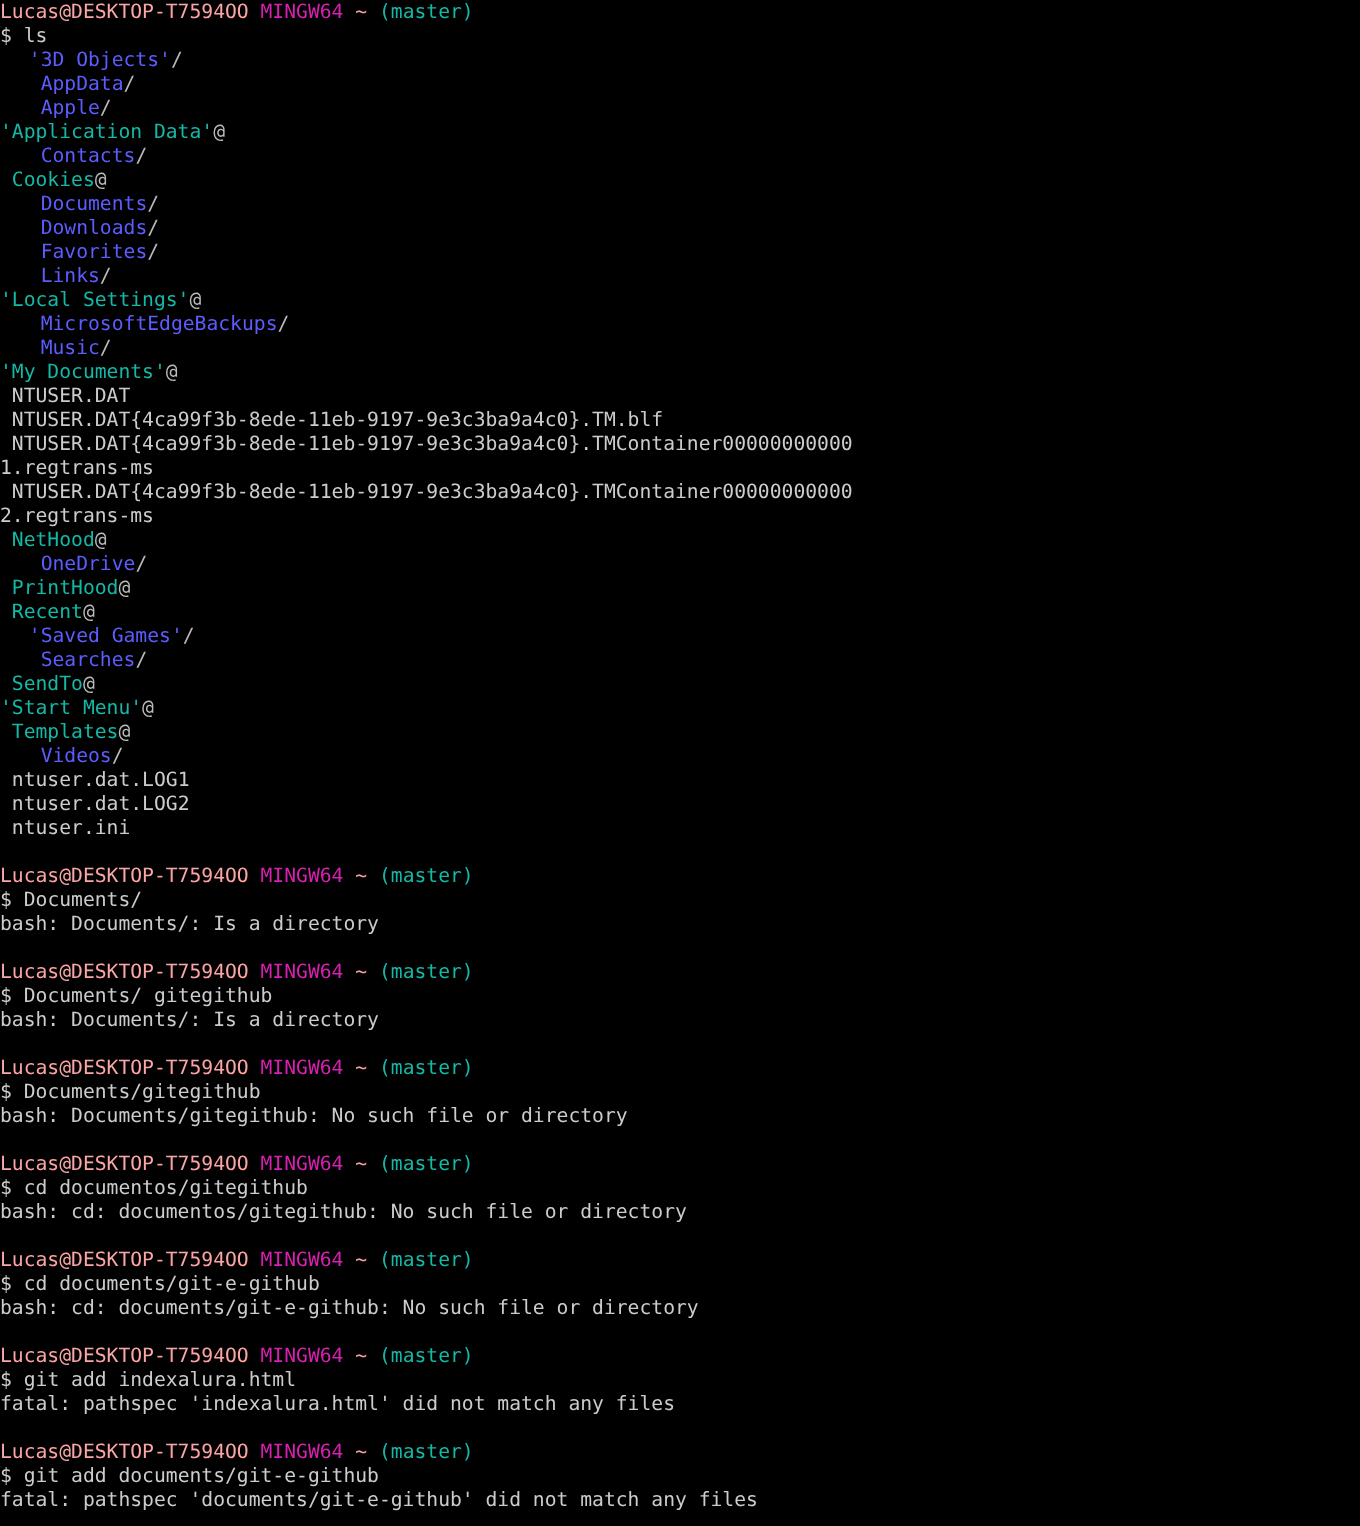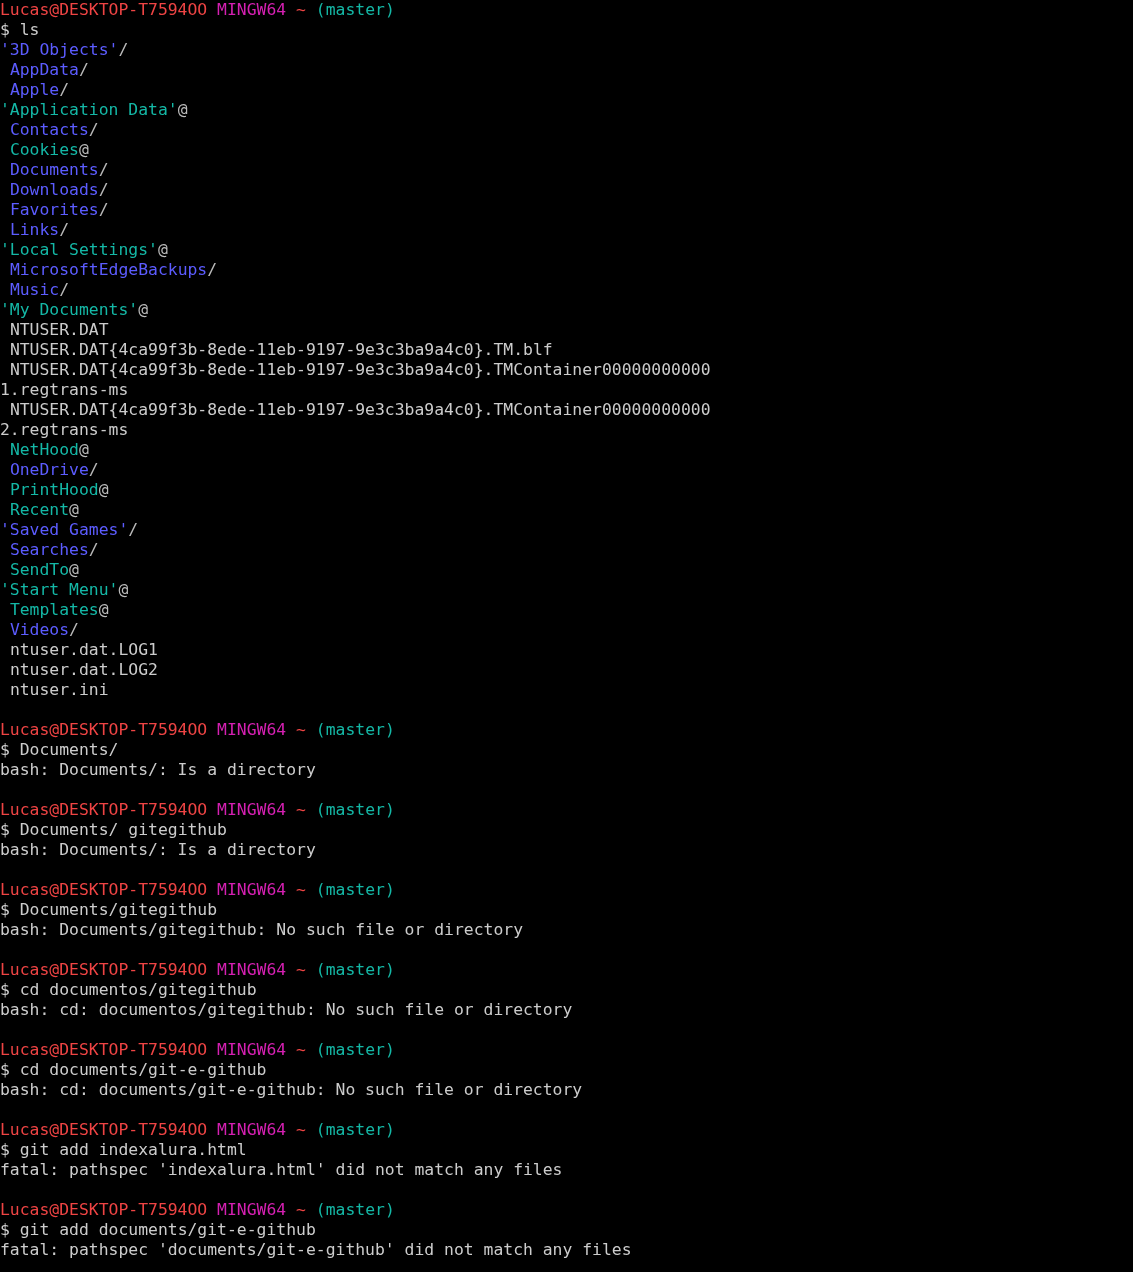--- a/index.html
+++ b/index.html
@@ -27,23 +27,23 @@
     white-space: pre;
     color: #cccccc;
   }
   .line {
     height: 20px;
     white-space: pre;
     font-family: "DejaVu Sans Mono", "Liberation Mono", monospace;
   }
   .blank { height: 20px; }
   
-  .c-green   { color: #ef4444; }
+  .c-green   { color: #fca5a5; }
   .c-magenta { color: #d520b2; }
   .c-cyan    { color: #14b8a6; }
-  .c-blue    { color: #5c5cff; }
+  .c-blue    { color: #5c5cff; padding-left: 24px; }
   .c-white   { color: #cccccc; }
   .c-gray    { color: #bbbbbb; }
 </style>
 </head>
 <body>
 
 <div id="terminal"><div class="line"><span class="c-green">Lucas@DESKTOP-T7594OO</span><span class="c-white"> </span><span class="c-magenta">MINGW64</span><span class="c-white"> </span><span class="c-green">~</span><span class="c-white"> </span><span class="c-cyan">(master)</span></div><div class="line"><span class="c-white">$ </span><span class="c-white">ls</span></div><div class="line"><span class="c-blue">'3D Objects'</span><span class="c-gray">/</span></div><div class="line"><span class="c-white"> </span><span class="c-blue">AppData</span><span class="c-gray">/</span></div><div class="line"><span class="c-white"> </span><span class="c-blue">Apple</span><span class="c-gray">/</span></div><div class="line"><span class="c-cyan">'Application Data'</span><span class="c-gray">@</span></div><div class="line"><span class="c-white"> </span><span class="c-blue">Contacts</span><span class="c-gray">/</span></div><div class="line"><span class="c-white"> </span><span class="c-cyan">Cookies</span><span class="c-gray">@</span></div><div class="line"><span class="c-white"> </span><span class="c-blue">Documents</span><span class="c-gray">/</span></div><div class="line"><span class="c-white"> </span><span class="c-blue">Downloads</span><span class="c-gray">/</span></div><div class="line"><span class="c-white"> </span><span class="c-blue">Favorites</span><span class="c-gray">/</span></div><div class="line"><span class="c-white"> </span><span class="c-blue">Links</span><span class="c-gray">/</span></div><div class="line"><span class="c-cyan">'Local Settings'</span><span class="c-gray">@</span></div><div class="line"><span class="c-white"> </span><span class="c-blue">MicrosoftEdgeBackups</span><span class="c-gray">/</span></div><div class="line"><span class="c-white"> </span><span class="c-blue">Music</span><span class="c-gray">/</span></div><div class="line"><span class="c-cyan">'My Documents'</span><span class="c-gray">@</span></div><div class="line"><span class="c-white"> </span><span class="c-white">NTUSER.DAT</span></div><div class="line"><span class="c-white"> </span><span class="c-white">NTUSER.DAT{4ca99f3b-8ede-11eb-9197-9e3c3ba9a4c0}.TM.blf</span></div><div class="line"><span class="c-white"> </span><span class="c-white">NTUSER.DAT{4ca99f3b-8ede-11eb-9197-9e3c3ba9a4c0}.TMContainer00000000000</span></div><div class="line"><span class="c-white">1.regtrans-ms</span></div><div class="line"><span class="c-white"> </span><span class="c-white">NTUSER.DAT{4ca99f3b-8ede-11eb-9197-9e3c3ba9a4c0}.TMContainer00000000000</span></div><div class="line"><span class="c-white">2.regtrans-ms</span></div><div class="line"><span class="c-white"> </span><span class="c-cyan">NetHood</span><span class="c-gray">@</span></div><div class="line"><span class="c-white"> </span><span class="c-blue">OneDrive</span><span class="c-gray">/</span></div><div class="line"><span class="c-white"> </span><span class="c-cyan">PrintHood</span><span class="c-gray">@</span></div><div class="line"><span class="c-white"> </span><span class="c-cyan">Recent</span><span class="c-gray">@</span></div><div class="line"><span class="c-blue">'Saved Games'</span><span class="c-gray">/</span></div><div class="line"><span class="c-white"> </span><span class="c-blue">Searches</span><span class="c-gray">/</span></div><div class="line"><span class="c-white"> </span><span class="c-cyan">SendTo</span><span class="c-gray">@</span></div><div class="line"><span class="c-cyan">'Start Menu'</span><span class="c-gray">@</span></div><div class="line"><span class="c-white"> </span><span class="c-cyan">Templates</span><span class="c-gray">@</span></div><div class="line"><span class="c-white"> </span><span class="c-blue">Videos</span><span class="c-gray">/</span></div><div class="line"><span class="c-white"> </span><span class="c-white">ntuser.dat.LOG1</span></div><div class="line"><span class="c-white"> </span><span class="c-white">ntuser.dat.LOG2</span></div><div class="line"><span class="c-white"> </span><span class="c-white">ntuser.ini</span></div><div class="line blank"></div><div class="line"><span class="c-green">Lucas@DESKTOP-T7594OO</span><span class="c-white"> </span><span class="c-magenta">MINGW64</span><span class="c-white"> </span><span class="c-green">~</span><span class="c-white"> </span><span class="c-cyan">(master)</span></div><div class="line"><span class="c-white">$ </span><span class="c-white">Documents/</span></div><div class="line"><span class="c-white">bash: Documents/: Is a directory</span></div><div class="line blank"></div><div class="line"><span class="c-green">Lucas@DESKTOP-T7594OO</span><span class="c-white"> </span><span class="c-magenta">MINGW64</span><span class="c-white"> </span><span class="c-green">~</span><span class="c-white"> </span><span class="c-cyan">(master)</span></div><div class="line"><span class="c-white">$ </span><span class="c-white">Documents/ gitegithub</span></div><div class="line"><span class="c-white">bash: Documents/: Is a directory</span></div><div class="line blank"></div><div class="line"><span class="c-green">Lucas@DESKTOP-T7594OO</span><span class="c-white"> </span><span class="c-magenta">MINGW64</span><span class="c-white"> </span><span class="c-green">~</span><span class="c-white"> </span><span class="c-cyan">(master)</span></div><div class="line"><span class="c-white">$ </span><span class="c-white">Documents/gitegithub</span></div><div class="line"><span class="c-white">bash: Documents/gitegithub: No such file or directory</span></div><div class="line blank"></div><div class="line"><span class="c-green">Lucas@DESKTOP-T7594OO</span><span class="c-white"> </span><span class="c-magenta">MINGW64</span><span class="c-white"> </span><span class="c-green">~</span><span class="c-white"> </span><span class="c-cyan">(master)</span></div><div class="line"><span class="c-white">$ </span><span class="c-white">cd documentos/gitegithub</span></div><div class="line"><span class="c-white">bash: cd: documentos/gitegithub: No such file or directory</span></div><div class="line blank"></div><div class="line"><span class="c-green">Lucas@DESKTOP-T7594OO</span><span class="c-white"> </span><span class="c-magenta">MINGW64</span><span class="c-white"> </span><span class="c-green">~</span><span class="c-white"> </span><span class="c-cyan">(master)</span></div><div class="line"><span class="c-white">$ </span><span class="c-white">cd documents/git-e-github</span></div><div class="line"><span class="c-white">bash: cd: documents/git-e-github: No such file or directory</span></div><div class="line blank"></div><div class="line"><span class="c-green">Lucas@DESKTOP-T7594OO</span><span class="c-white"> </span><span class="c-magenta">MINGW64</span><span class="c-white"> </span><span class="c-green">~</span><span class="c-white"> </span><span class="c-cyan">(master)</span></div><div class="line"><span class="c-white">$ </span><span class="c-white">git add indexalura.html</span></div><div class="line"><span class="c-white">fatal: pathspec 'indexalura.html' did not match any files</span></div><div class="line blank"></div><div class="line"><span class="c-green">Lucas@DESKTOP-T7594OO</span><span class="c-white"> </span><span class="c-magenta">MINGW64</span><span class="c-white"> </span><span class="c-green">~</span><span class="c-white"> </span><span class="c-cyan">(master)</span></div><div class="line"><span class="c-white">$ </span><span class="c-white">git add documents/git-e-github</span></div><div class="line"><span class="c-white">fatal: pathspec 'documents/git-e-github' did not match any files</span></div></div>
 
 </body></html>

